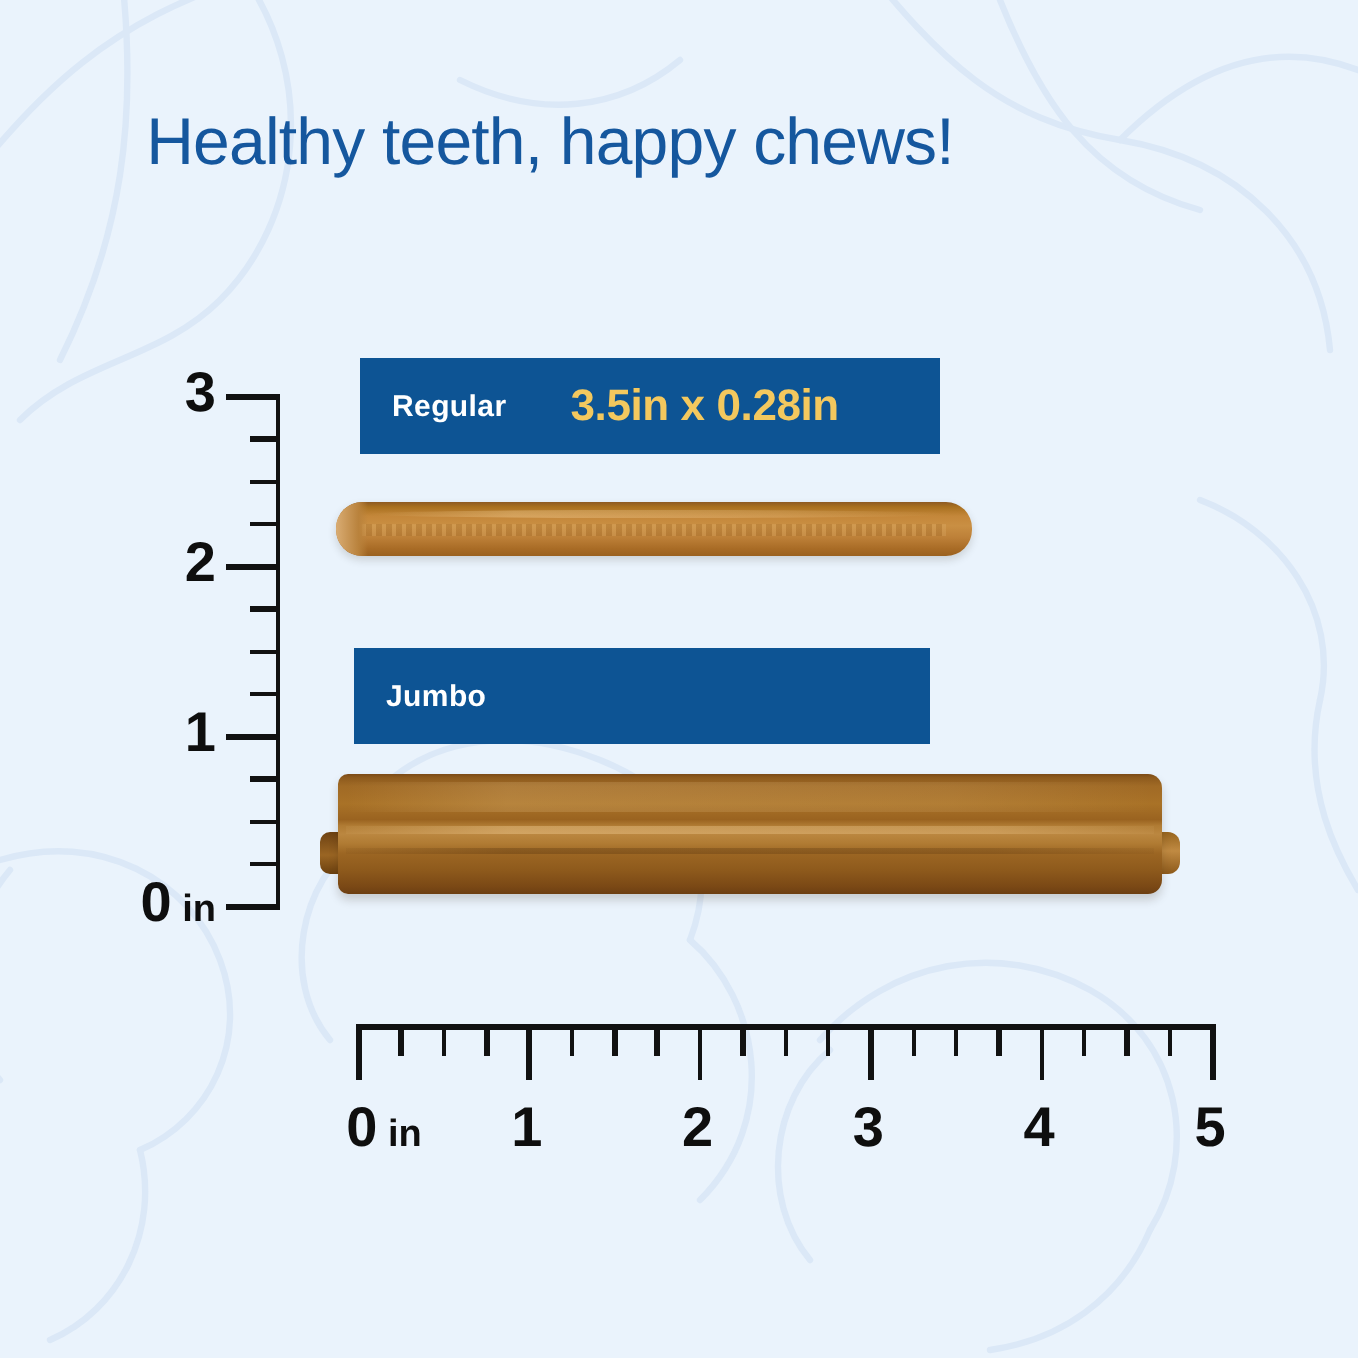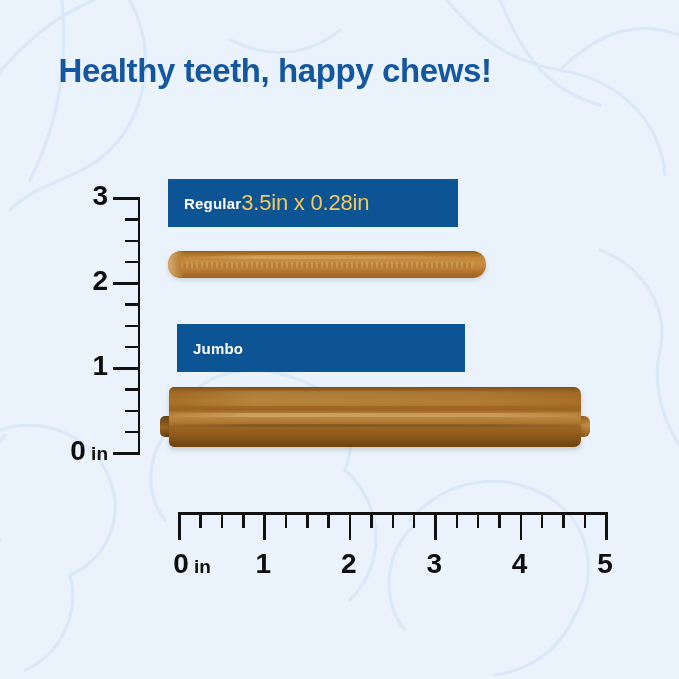--- a/index.html
+++ b/index.html
@@ -31,21 +31,21 @@
   }
 
   
   #title {
     position: absolute;
     left: 0;
     top: 52px;
     width: 550px;
     text-align: center;
     font-size: 33px;
-    font-weight: bold;
+    font-weight: normal;
     letter-spacing: -0.4px;
     color: #15579e;
     white-space: nowrap;
   }
 
   
   #vruler {
     position: absolute;
     left: 60px;
     top: 185px;
@@ -133,27 +133,27 @@
   .callout .name {
     color: #ffffff;
     font-size: 15px;
     font-weight: bold;
     letter-spacing: 0.2px;
     white-space: nowrap;
   }
   .callout .dims {
     color: #f3c85e;
     font-size: 22px;
-    font-weight: normal;
+    font-weight: bold;
     letter-spacing: -0.2px;
     white-space: nowrap;
-    margin-left: 0;
+    margin-left: 32px;
   }
   #callout-regular {
-    left: 168px;
+    left: 180px;
     top: 179px;
     width: 290px;
     height: 48px;
   }
   #callout-jumbo {
     left: 177px;
     top: 324px;
     width: 288px;
     height: 48px;
   }

